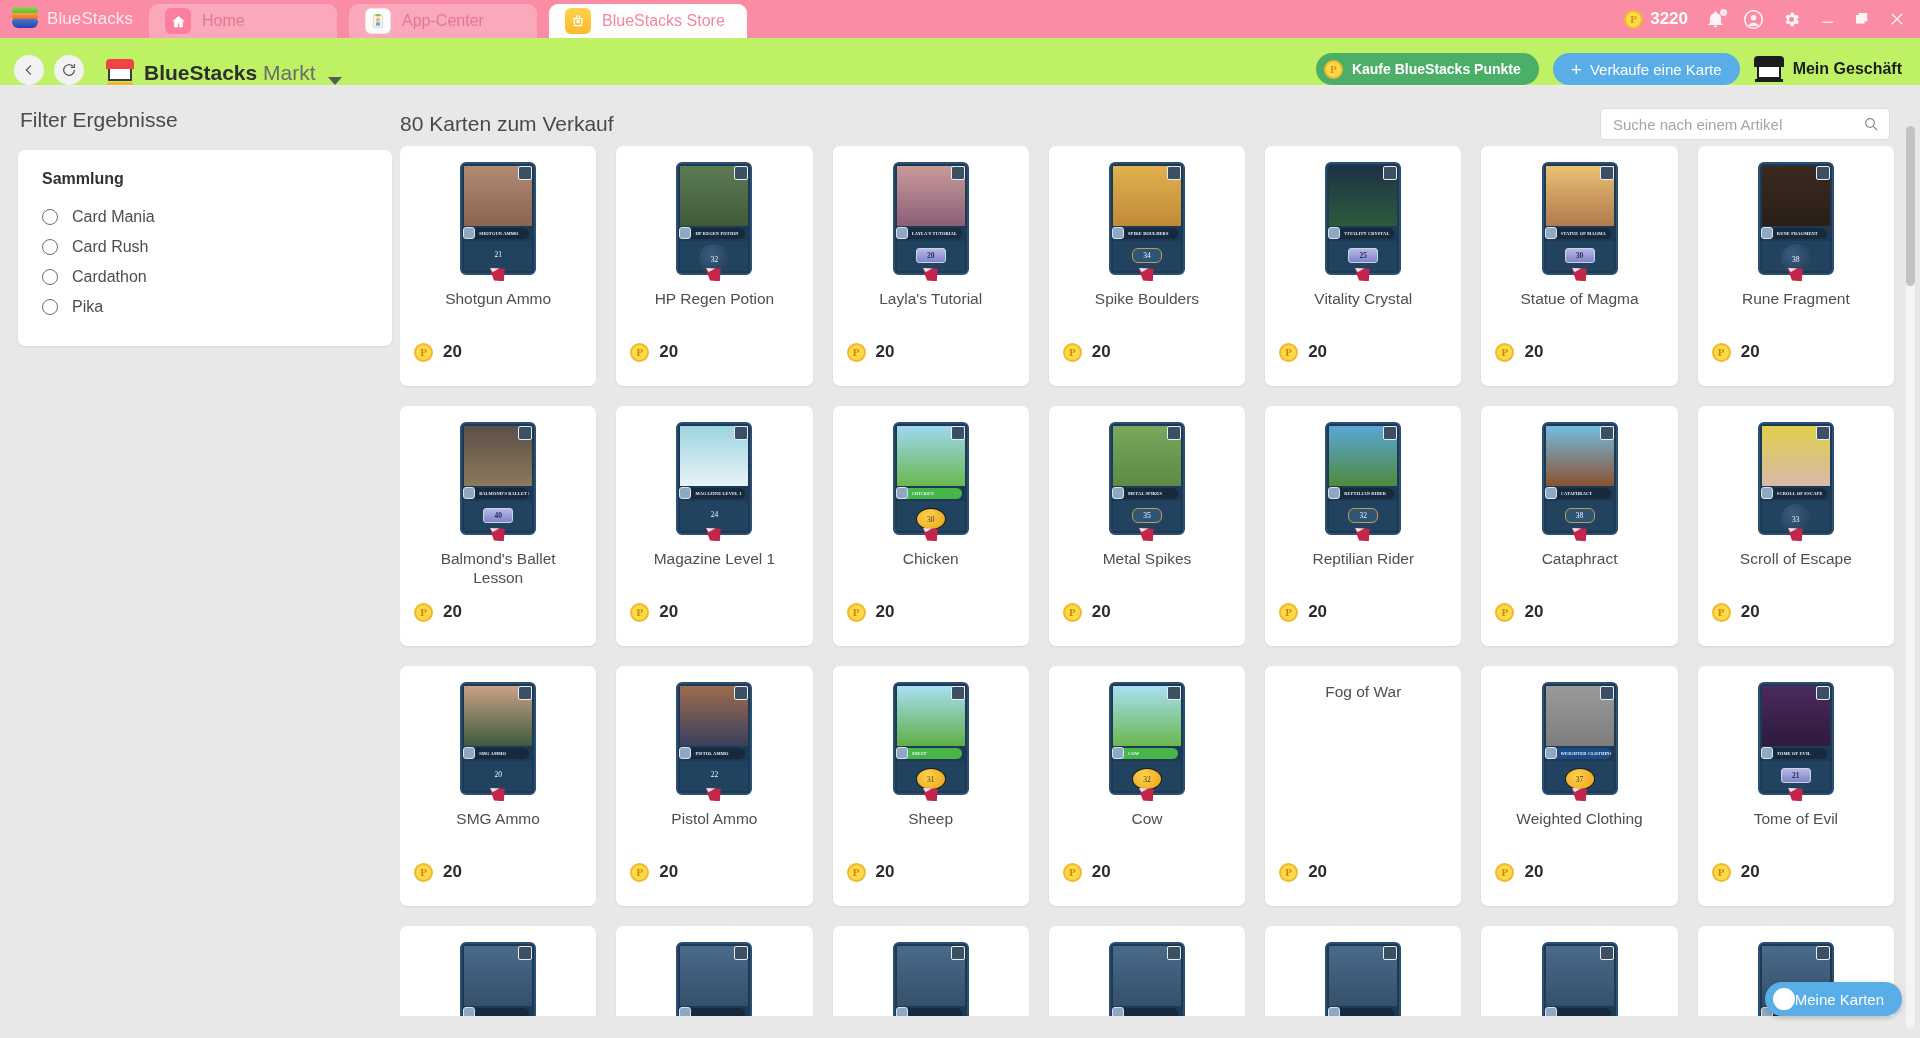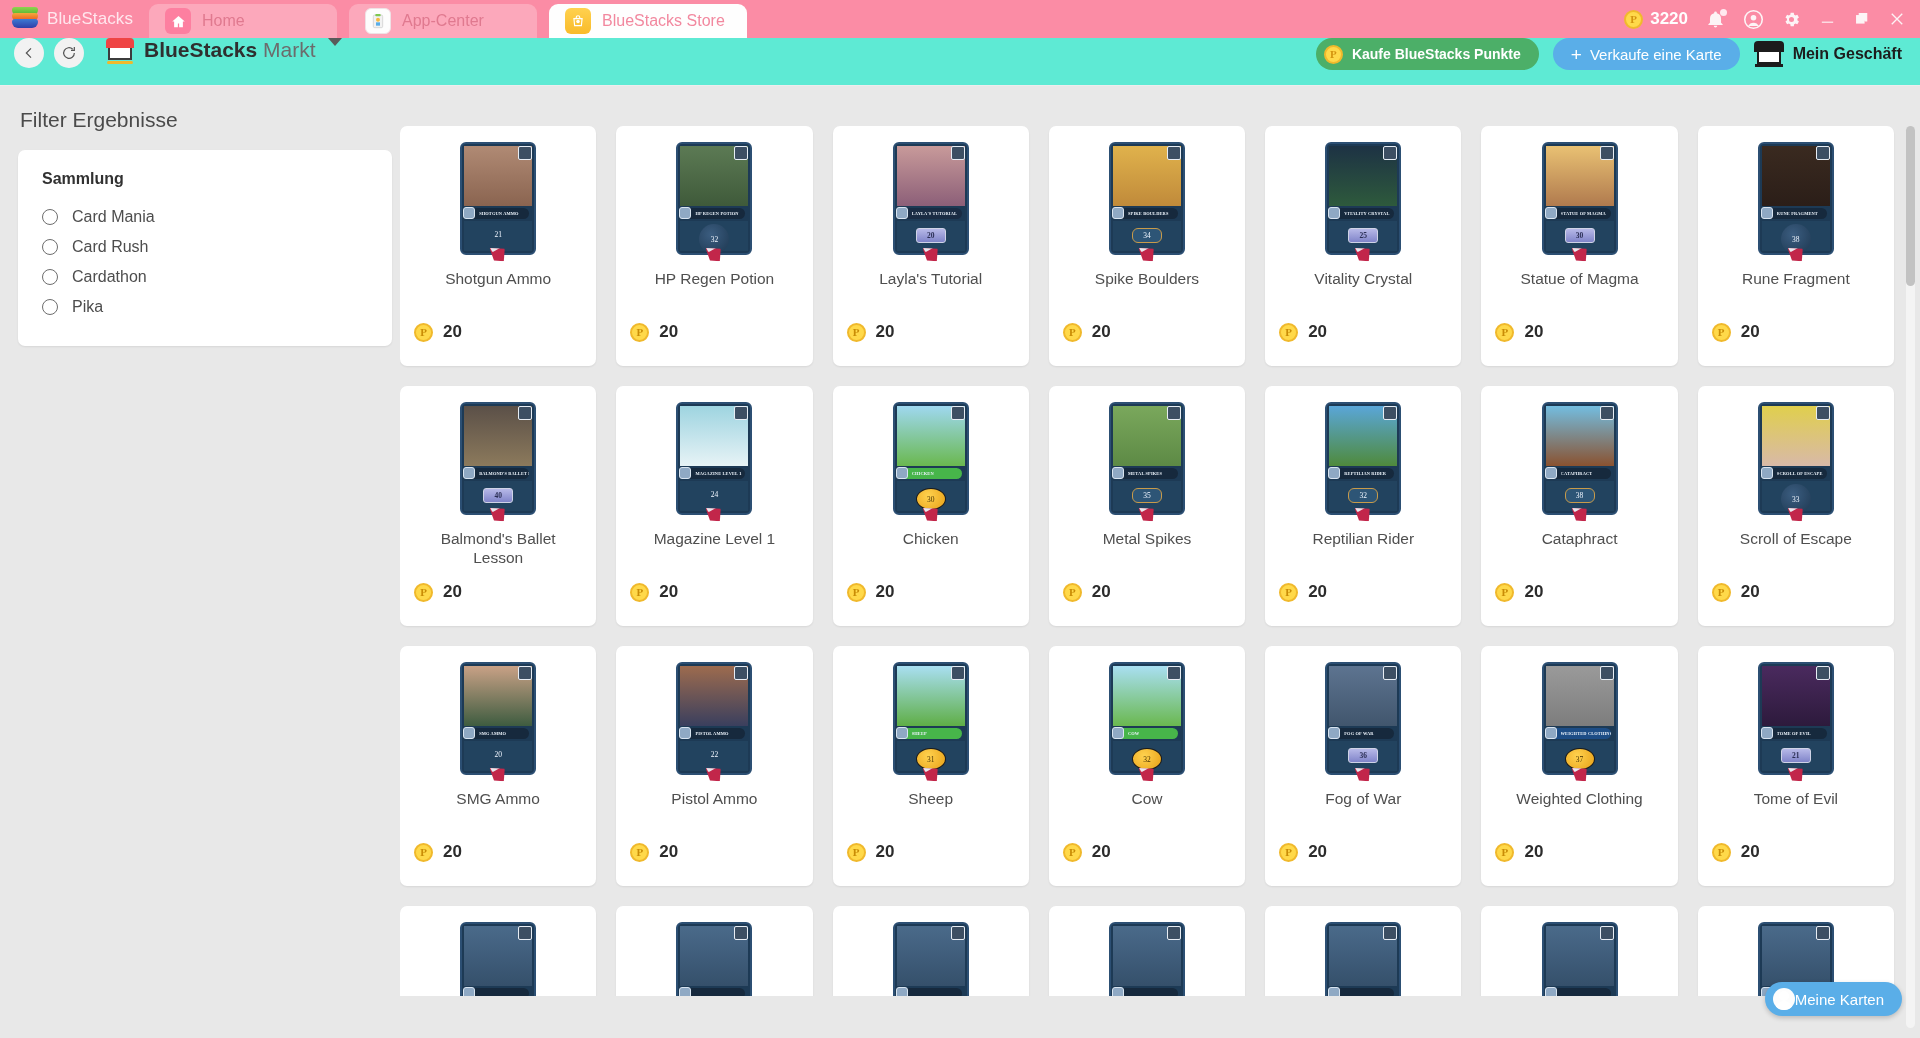--- a/index.html
+++ b/index.html
@@ -72,22 +72,22 @@
   .points-val { color: #fff; font-size: 17px; font-weight: bold; }
   .tb-ico { color: #f8f8f8; cursor: pointer; display:flex; align-items:center; position: relative;}
   .tb-ico svg { fill: #fdf4f6; }
   .dot-badge {
     position: absolute; top: -1px; right: -2px; width: 7px; height: 7px;
     border-radius: 50%; background: #ffe9ef;
   }
 
   
   .navbar {
-    height: 48px; background: #5eead4;
-    display: flex; align-items: flex-start;
+    height: 48px; background: #bef264;
+    display: flex; align-items: flex-end;
     padding: 0 18px 0 14px;
     border-bottom: 1px solid #ededed;
   }
   .nav-circle {
     width: 30px; height: 30px; border-radius: 50%;
     background: #f2f2f2; display: flex; align-items: center;
     justify-content: center; margin-right: 10px; cursor: pointer;
   }
   .nav-circle svg { width: 16px; height: 16px; stroke: #545454; fill: none; stroke-width: 1.8; }
   .shop-icon { margin-left: 12px; margin-right: 10px; width: 28px; height: 26px; position: relative; }
@@ -146,21 +146,21 @@
   .search-input {
     width: 290px; height: 32px; border: 1px solid #dcdcdc; border-radius: 4px;
     background: #fff; padding: 0 36px 0 12px; font-size: 15px; color: #555;
     font-family: "Liberation Sans", sans-serif; outline: none;
   }
   .search-input::placeholder { color: #a5a5a5; }
   .search-icon { position: absolute; right: 11px; top: 8px; pointer-events:none;}
   .search-icon svg { width: 16px; height: 16px; stroke: #8a8a8a; fill: none; stroke-width: 1.8;}
 
   .grid-scroll {
-    margin-top: 18px; height: calc(100% - 60px); overflow: hidden;
+    margin-top: 6px; height: calc(100% - 60px); overflow: hidden;
     padding-right: 26px;
   }
   .grid {
     display: grid; grid-template-columns: repeat(7, 1fr);
     gap: 20px;
   }
   .card {
     background: #fff; border-radius: 7px; height: 240px;
     box-shadow: 0 1px 2px rgba(0,0,0,.08);
     display: flex; flex-direction: column; align-items: center;
@@ -427,20 +427,32 @@
           </div>
           <div class="radio-row">
             <span class="radio"></span>
             <span class="radio-label">Pika</span>
           </div>
         </div>
     </div>
   </div>
 
   <div class="main">
+    <div class="main-head">
+      <div class="count-title">80 Karten zum Verkauf</div>
+      <div class="search-wrap">
+        <input class="search-input" type="text" placeholder="Suche nach einem Artikel" style="">
+        <span class="search-icon">
+          <svg viewBox="0 0 24 24">
+              <circle cx="10.5" cy="10.5" r="6.5"></circle>
+              <path d="M15.5 15.5L21 21"></path>
+            </svg>
+        </span>
+      </div>
+    </div>
 
     <div class="grid-scroll">
       <div class="grid" id="card-grid">
           <div class="card">
             <div class="cardimg">
               <div class="frame">
                 <div class="art" style="background:linear-gradient(#b08a74,#8a6450)"></div>
                 <div class="lower"></div>
                 <div class="namebar" style="background:#16293d">
                   <span>Shotgun Ammo</span>
@@ -791,33 +803,20 @@
               </div>
               <div class="tag"></div>
             </div>
             <div class="cardname">Cow</div>
             <div class="price">
               <span class="coin2">P</span>
               <span class="val">20</span>
             </div>
           </div>
           <div class="card">
-            <div class="cardimg">
-              <div class="frame">
-                <div class="art" style="background:linear-gradient(#5d7490,#41566d)"></div>
-                <div class="lower"></div>
-                <div class="namebar" style="background:#16293d">
-                  <span>Fog of War</span>
-                </div>
-                <div class="eleicon"></div>
-                <div class="rarity"></div>
-                <div class="numbadge gem">36</div>
-              </div>
-              <div class="tag"></div>
-            </div>
             <div class="cardname">Fog of War</div>
             <div class="price">
               <span class="coin2">P</span>
               <span class="val">20</span>
             </div>
           </div>
           <div class="card">
             <div class="cardimg">
               <div class="frame">
                 <div class="art" style="background:linear-gradient(#9a9a9a,#7d7d7d)"></div>

